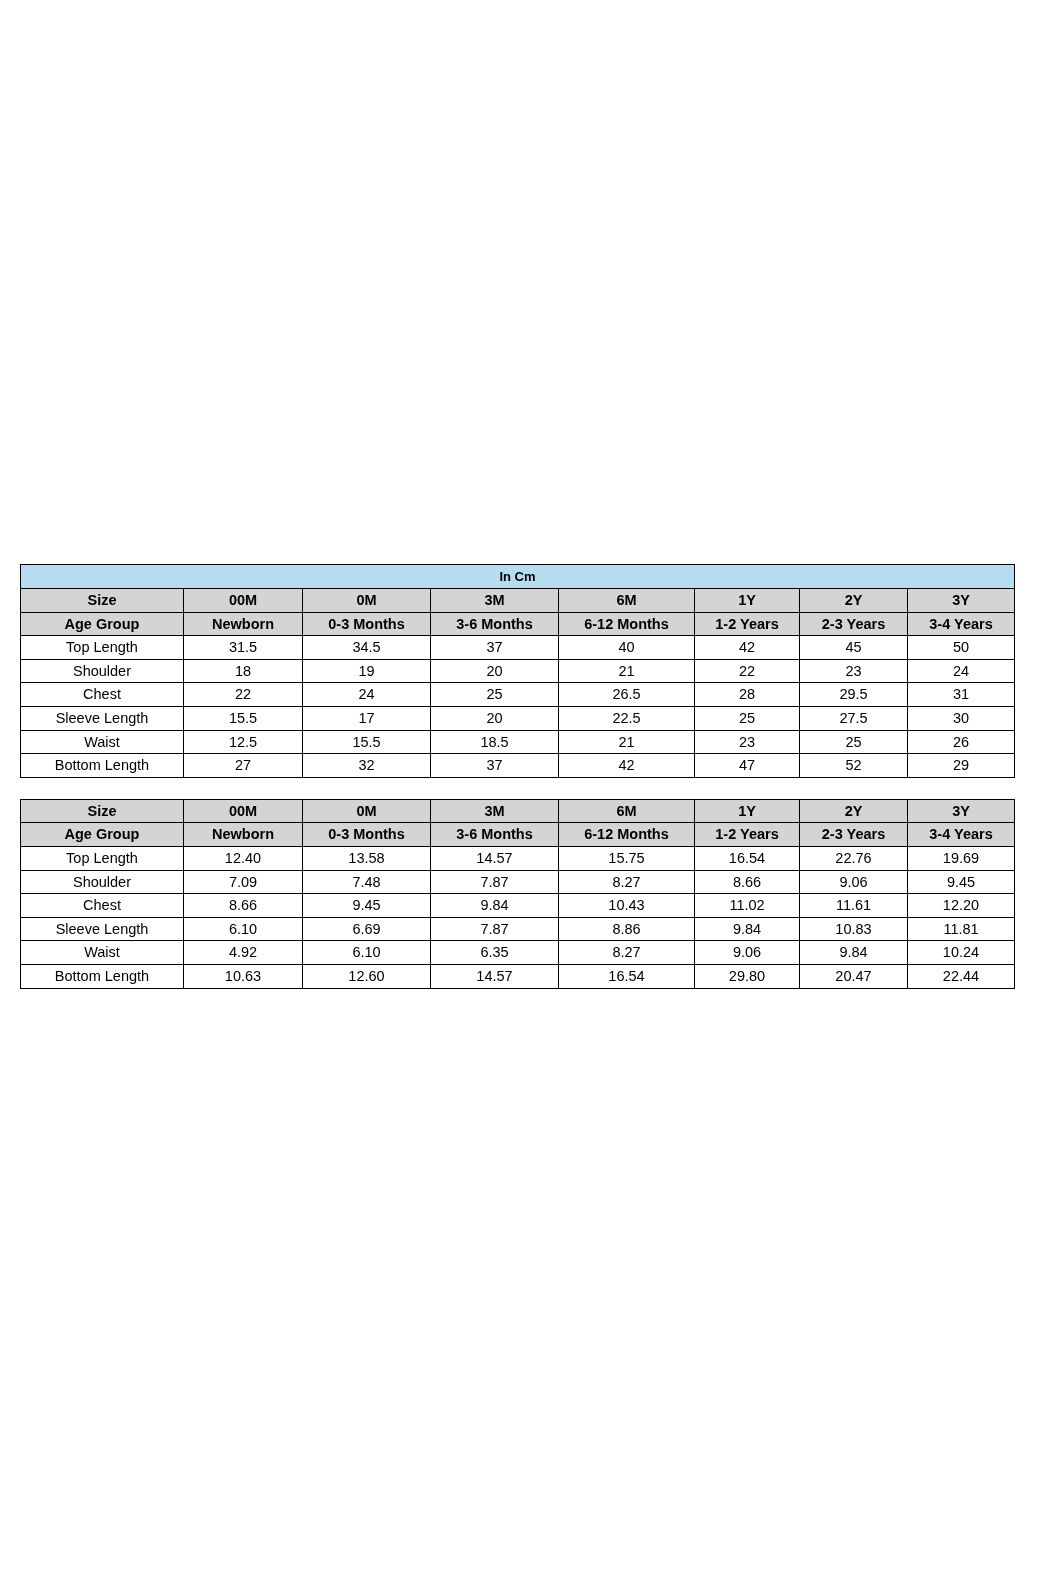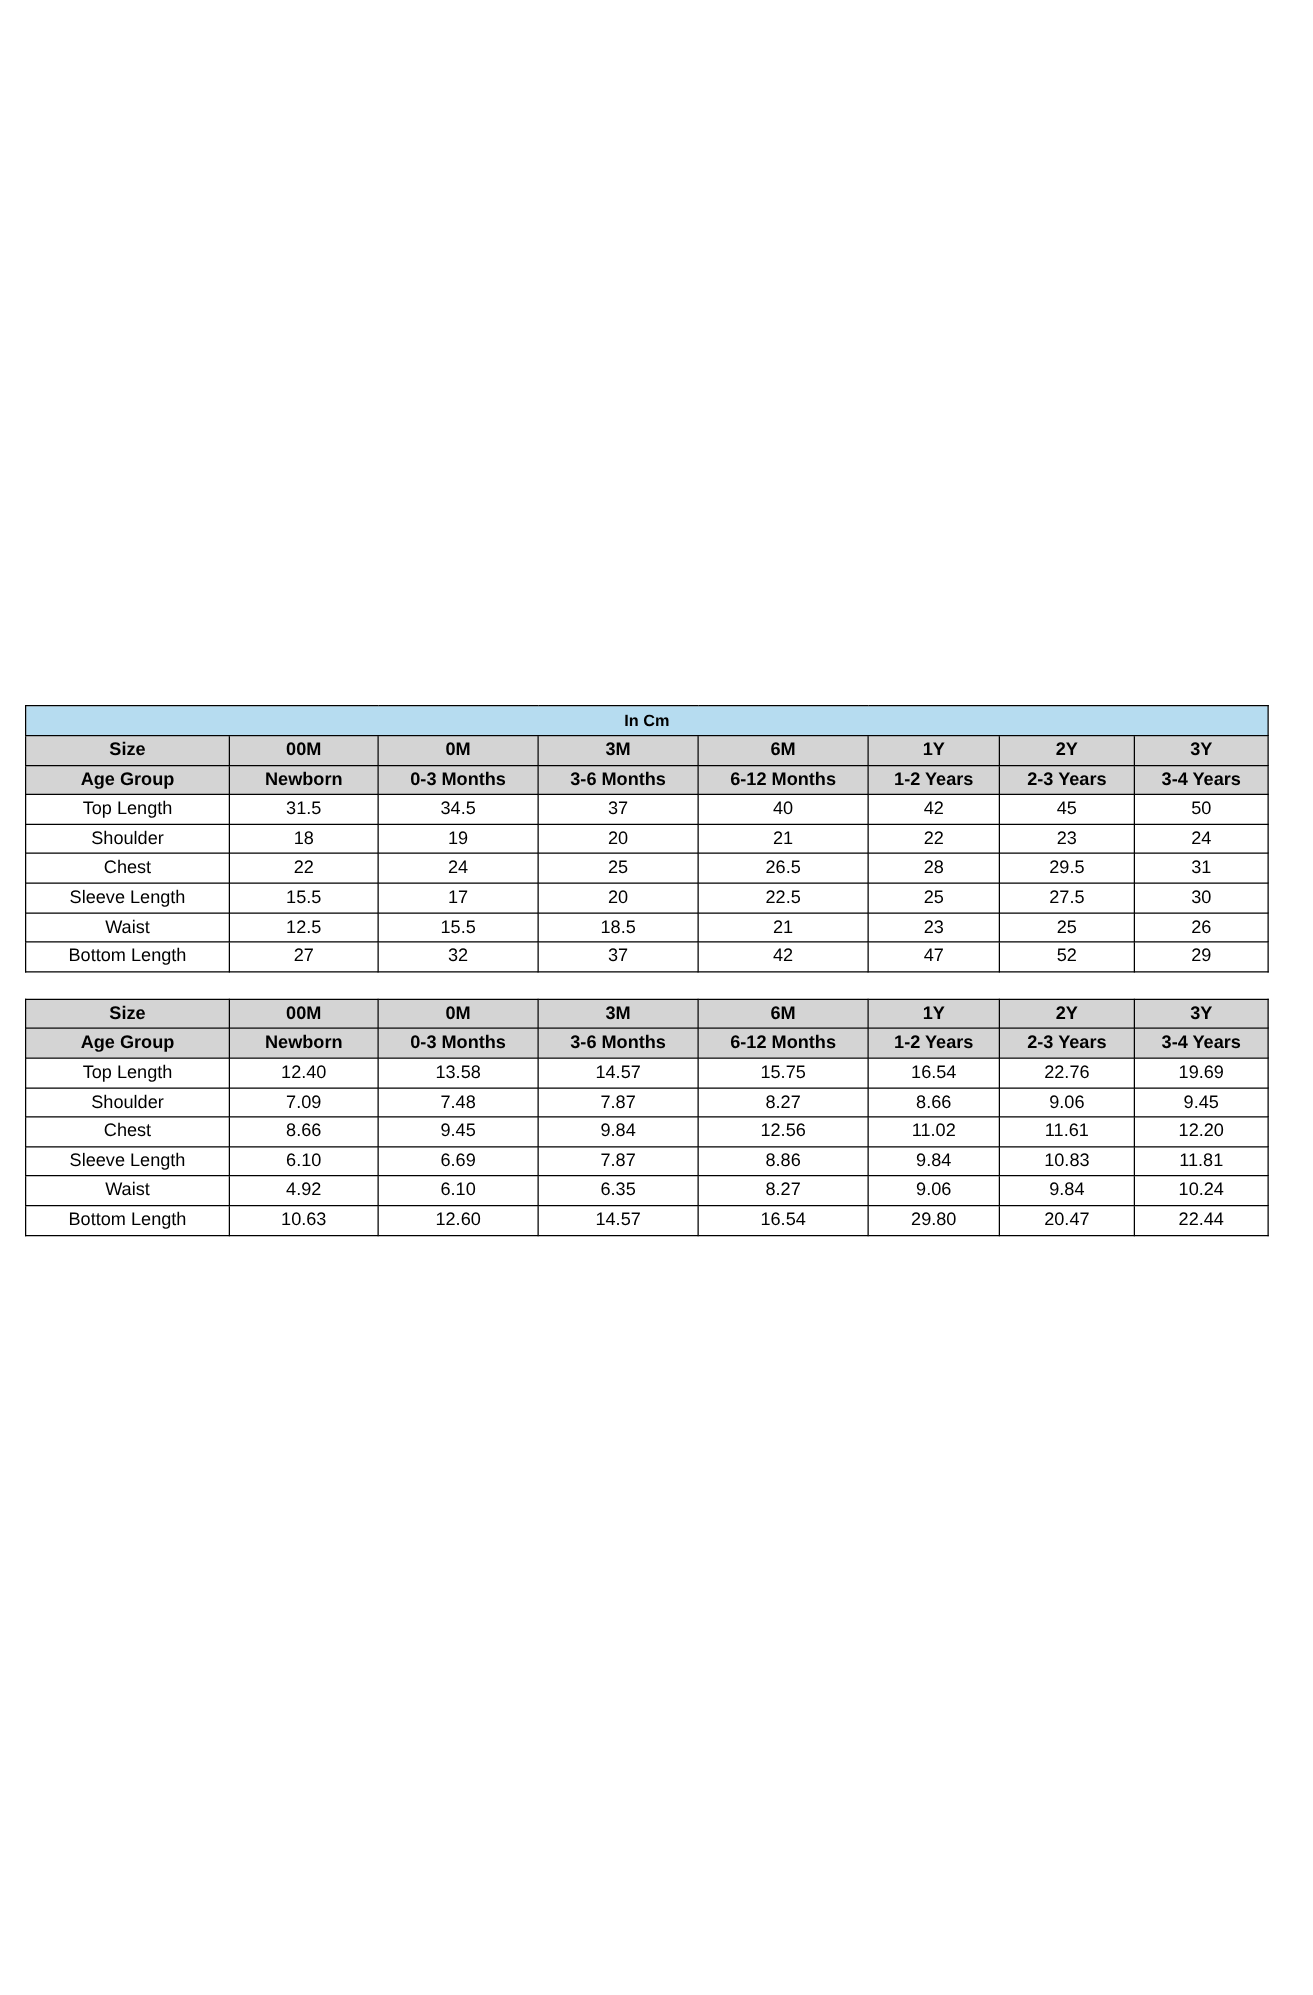--- a/index.html
+++ b/index.html
@@ -240,21 +240,21 @@
           <td>8.27</td>
           <td>8.66</td>
           <td>9.06</td>
           <td>9.45</td>
         </tr>
         <tr class="data-row">
           <td class="row-label">Chest</td>
           <td>8.66</td>
           <td>9.45</td>
           <td>9.84</td>
-          <td>12.56</td>
+          <td>10.43</td>
           <td>11.02</td>
           <td>11.61</td>
           <td>12.20</td>
         </tr>
         <tr class="data-row">
           <td class="row-label">Sleeve Length</td>
           <td>6.10</td>
           <td>6.69</td>
           <td>7.87</td>
           <td>8.86</td>

